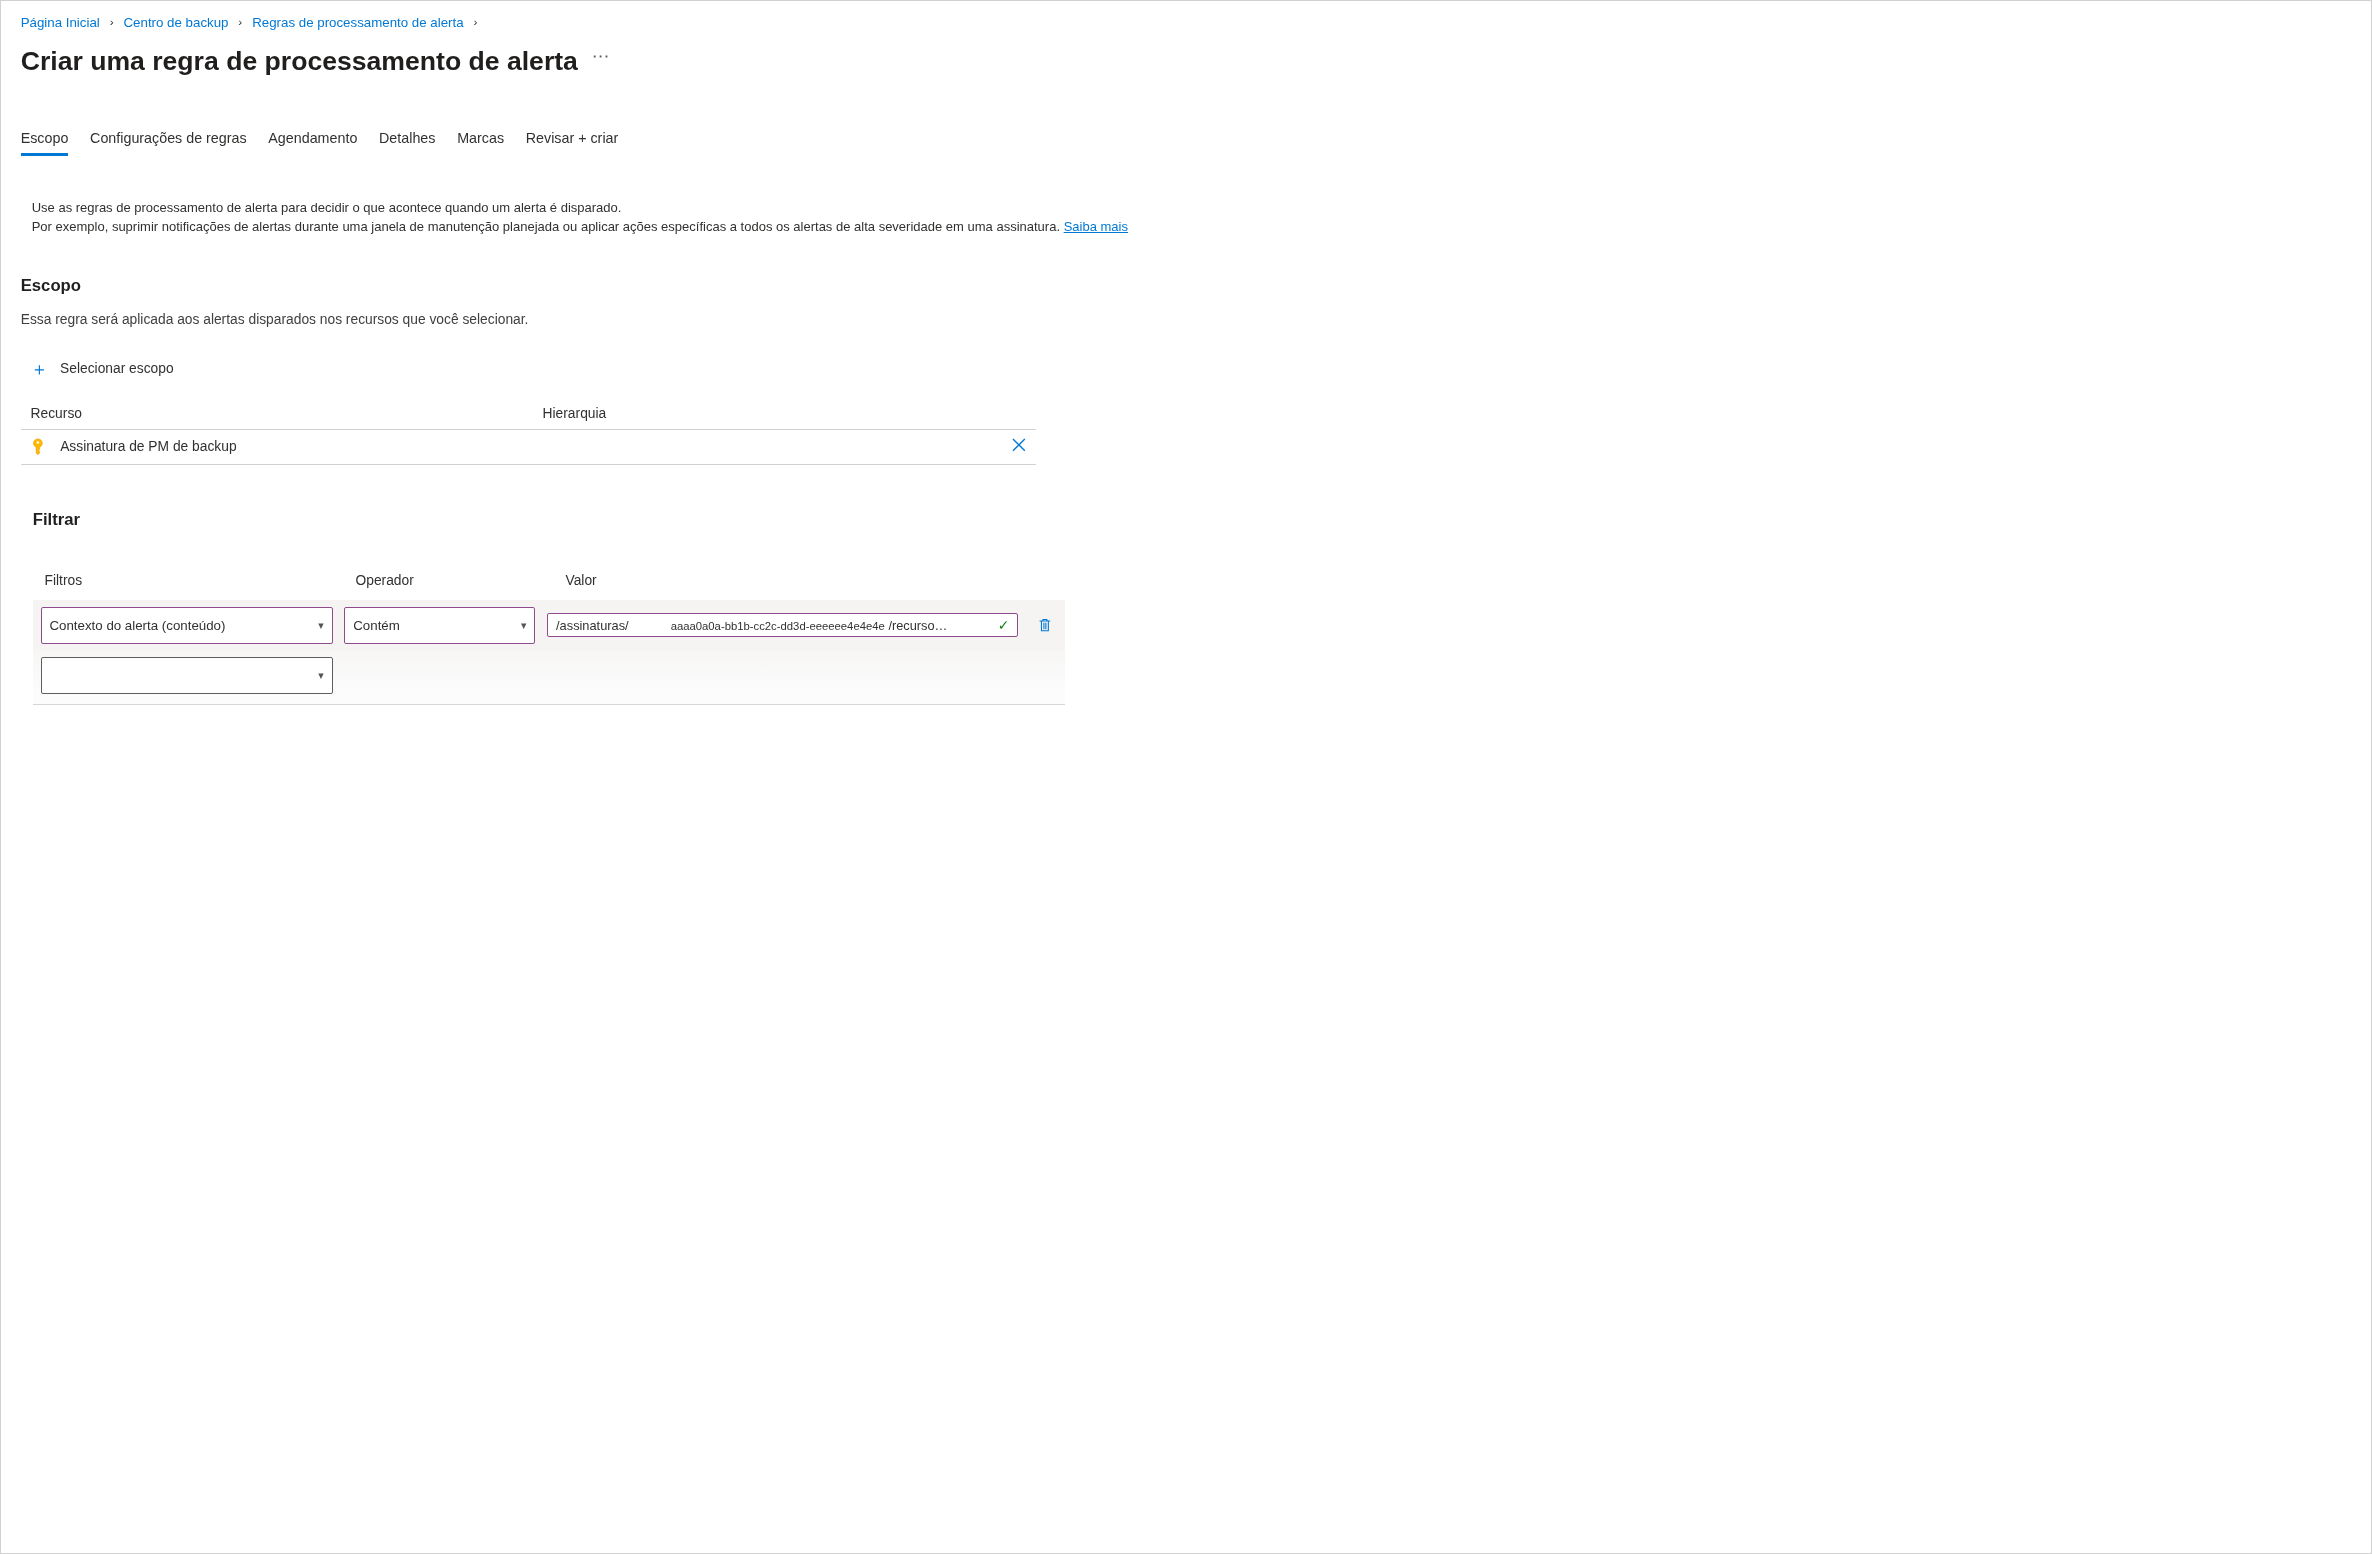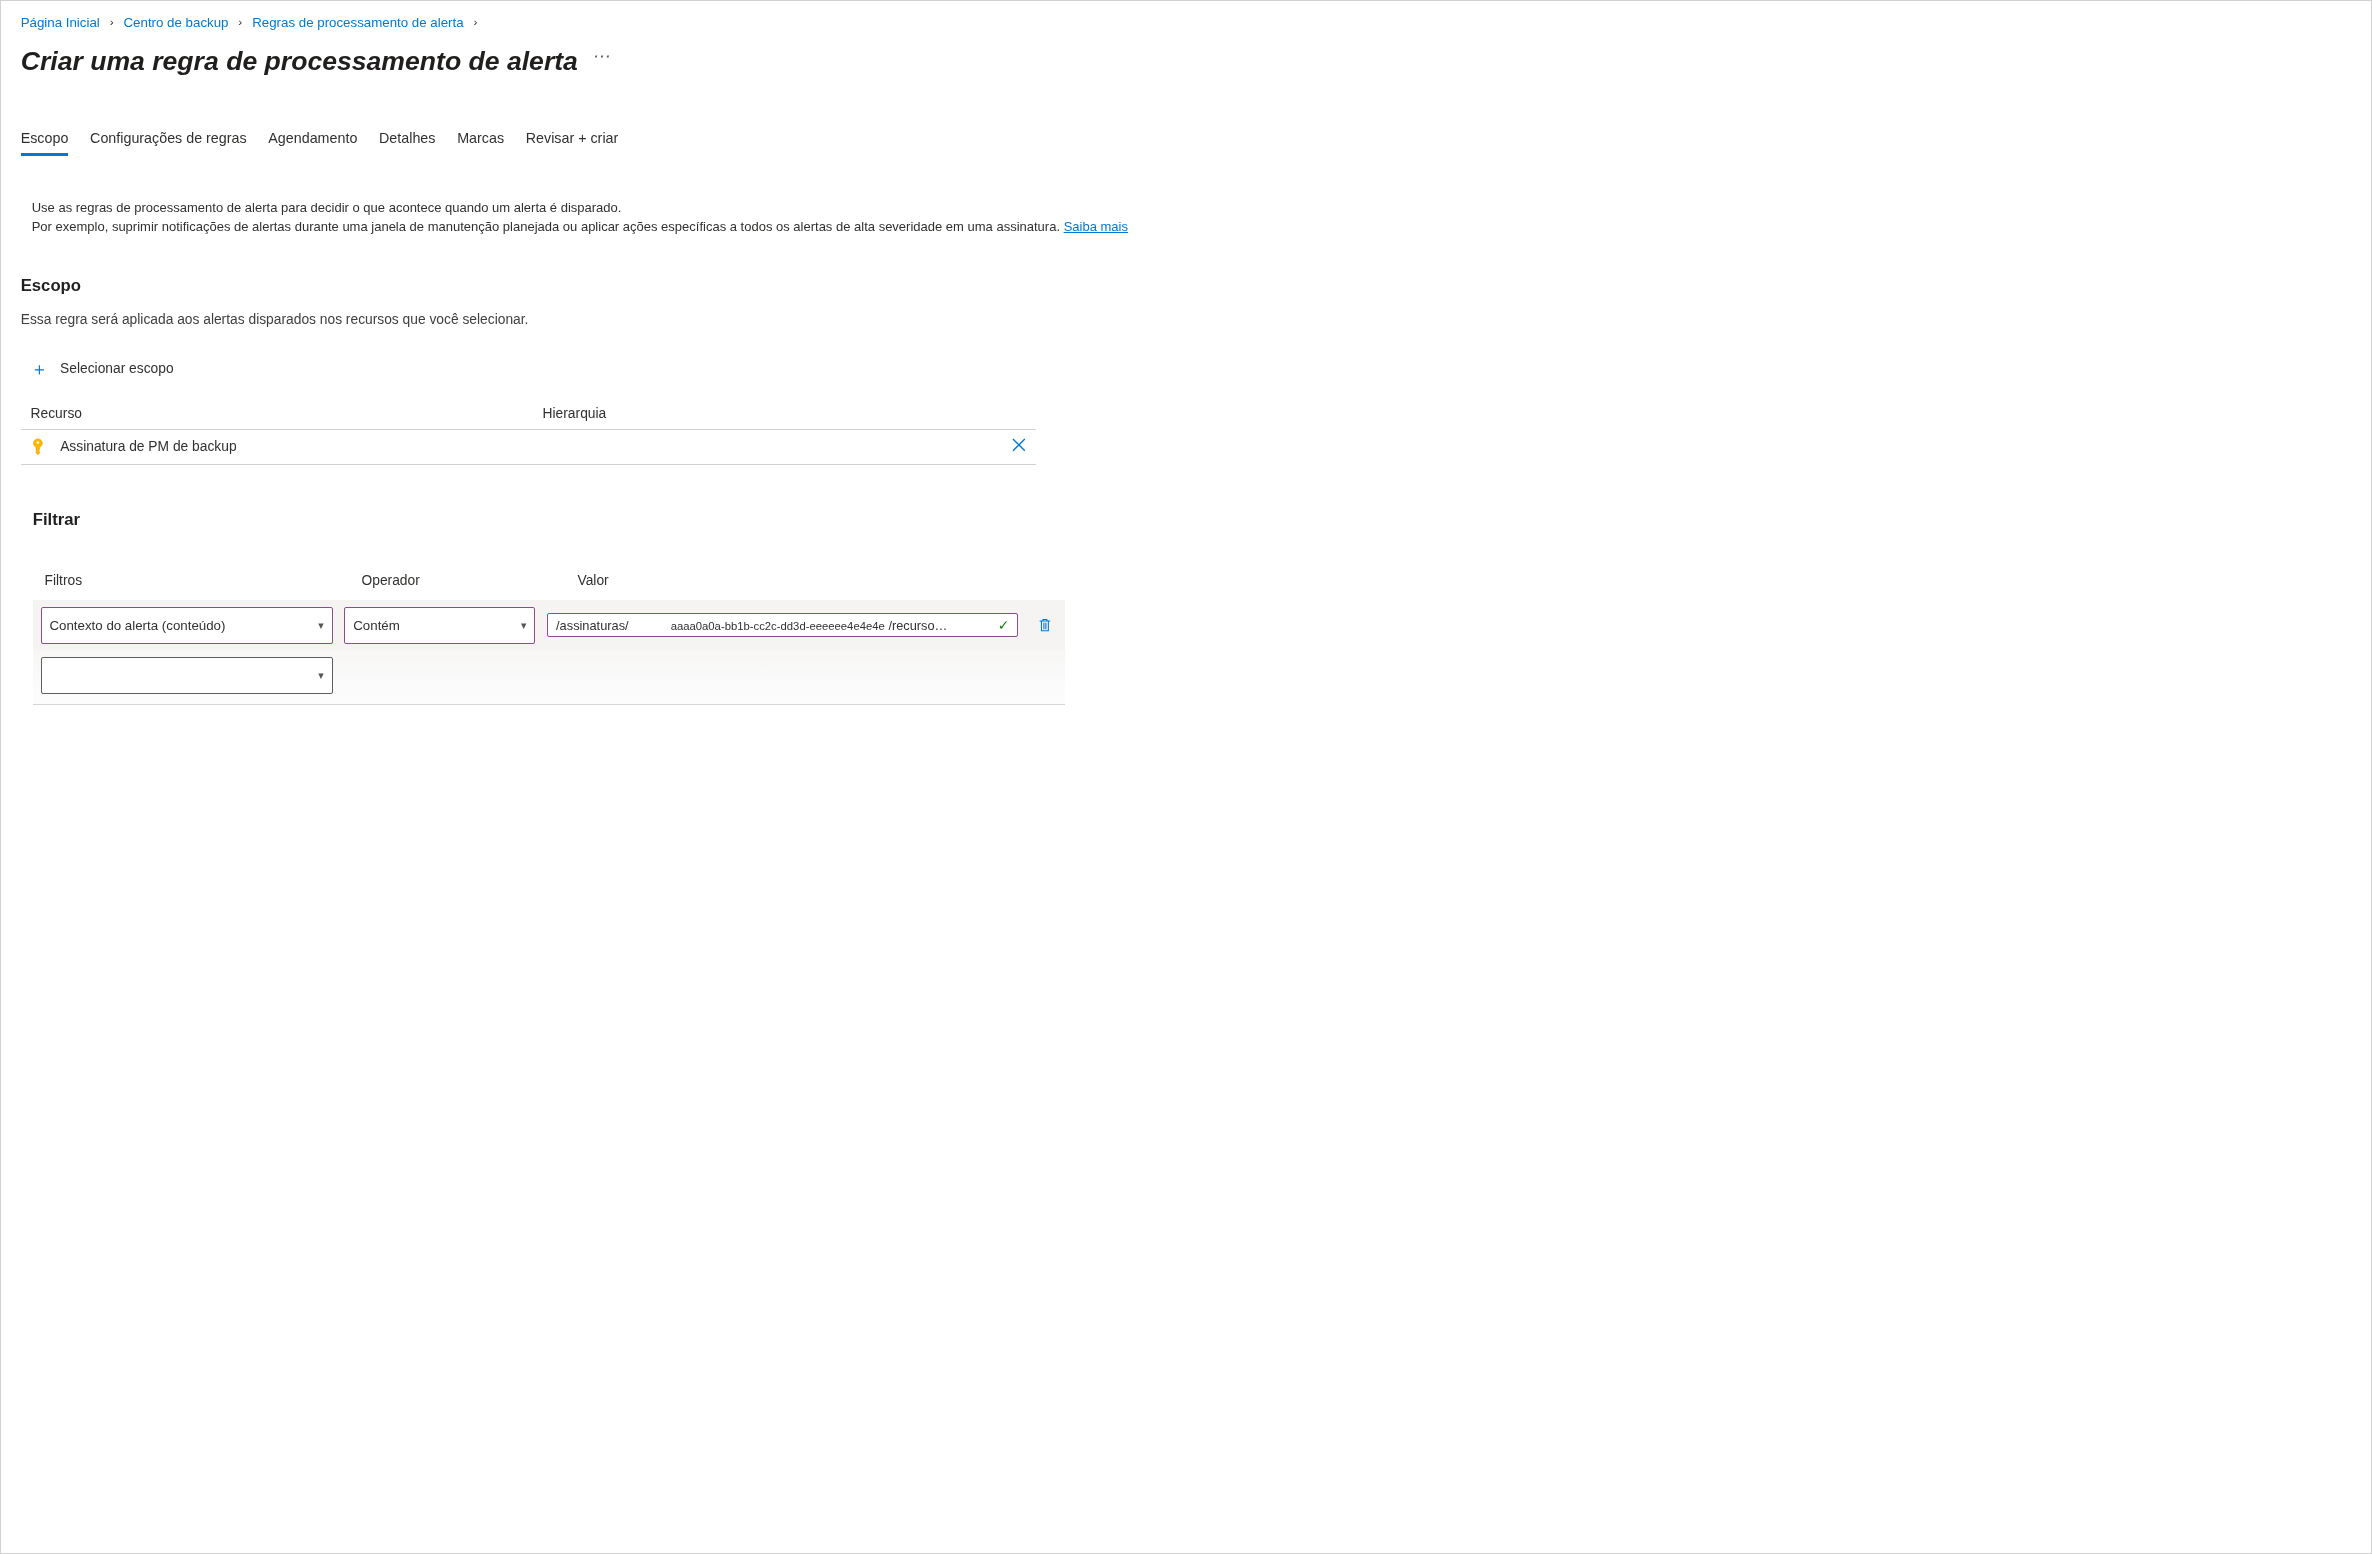--- a/index.html
+++ b/index.html
@@ -20,21 +20,21 @@
     display: flex;
     align-items: center;
     gap: 9.9px;
     font-size: 13.3px;
     margin-bottom: 15.8px;
   }
   .breadcrumbs a { color: #0078d4; text-decoration: none; cursor: pointer; }
   .breadcrumbs .sep { color: #323130; font-size: 11.8px; }
 
   
-  .title-row { display: flex; align-items: flex-start; gap: 13.8px; margin-bottom: 53px; font-style: italic; }
+  .title-row { display: flex; align-items: flex-start; gap: 13.8px; margin-bottom: 53px; }
   .page-title { font-size: 26.6px; font-weight: 600; color: #201f1e; }
   .title-more { color: #605e5c; font-size: 17.7px; cursor: pointer; letter-spacing: 1px; }
 
   
   .tabs { display: flex; gap: 21.7px; border-bottom: none; margin-bottom: 43px; }
   .tab {
     font-size: 14.3px;
     color: #323130;
     padding: 0 0 7.9px 0;
     cursor: pointer;
@@ -90,21 +90,21 @@
   .filter-section { margin-top: 45px; margin-left: 12px; }
   .filter-grid {
     margin-top: 43px;
     width: 1032px;
   }
   .filter-hdr {
     display: flex;
     font-size: 13.8px;
     color: #323130;
     padding: 0 0 11.8px 11.8px;
-    gap: 25px;
+    gap: 19px;
   }
   .col-filter { flex: 0 0 292px; }
   .col-op { flex: 0 0 191px; }
   .col-val { flex: 0 0 471px; }
   .col-trash { flex: 0 0 29.6px; }
 
   .filter-row {
     display: flex;
     align-items: center;
     gap: 11.8px;

